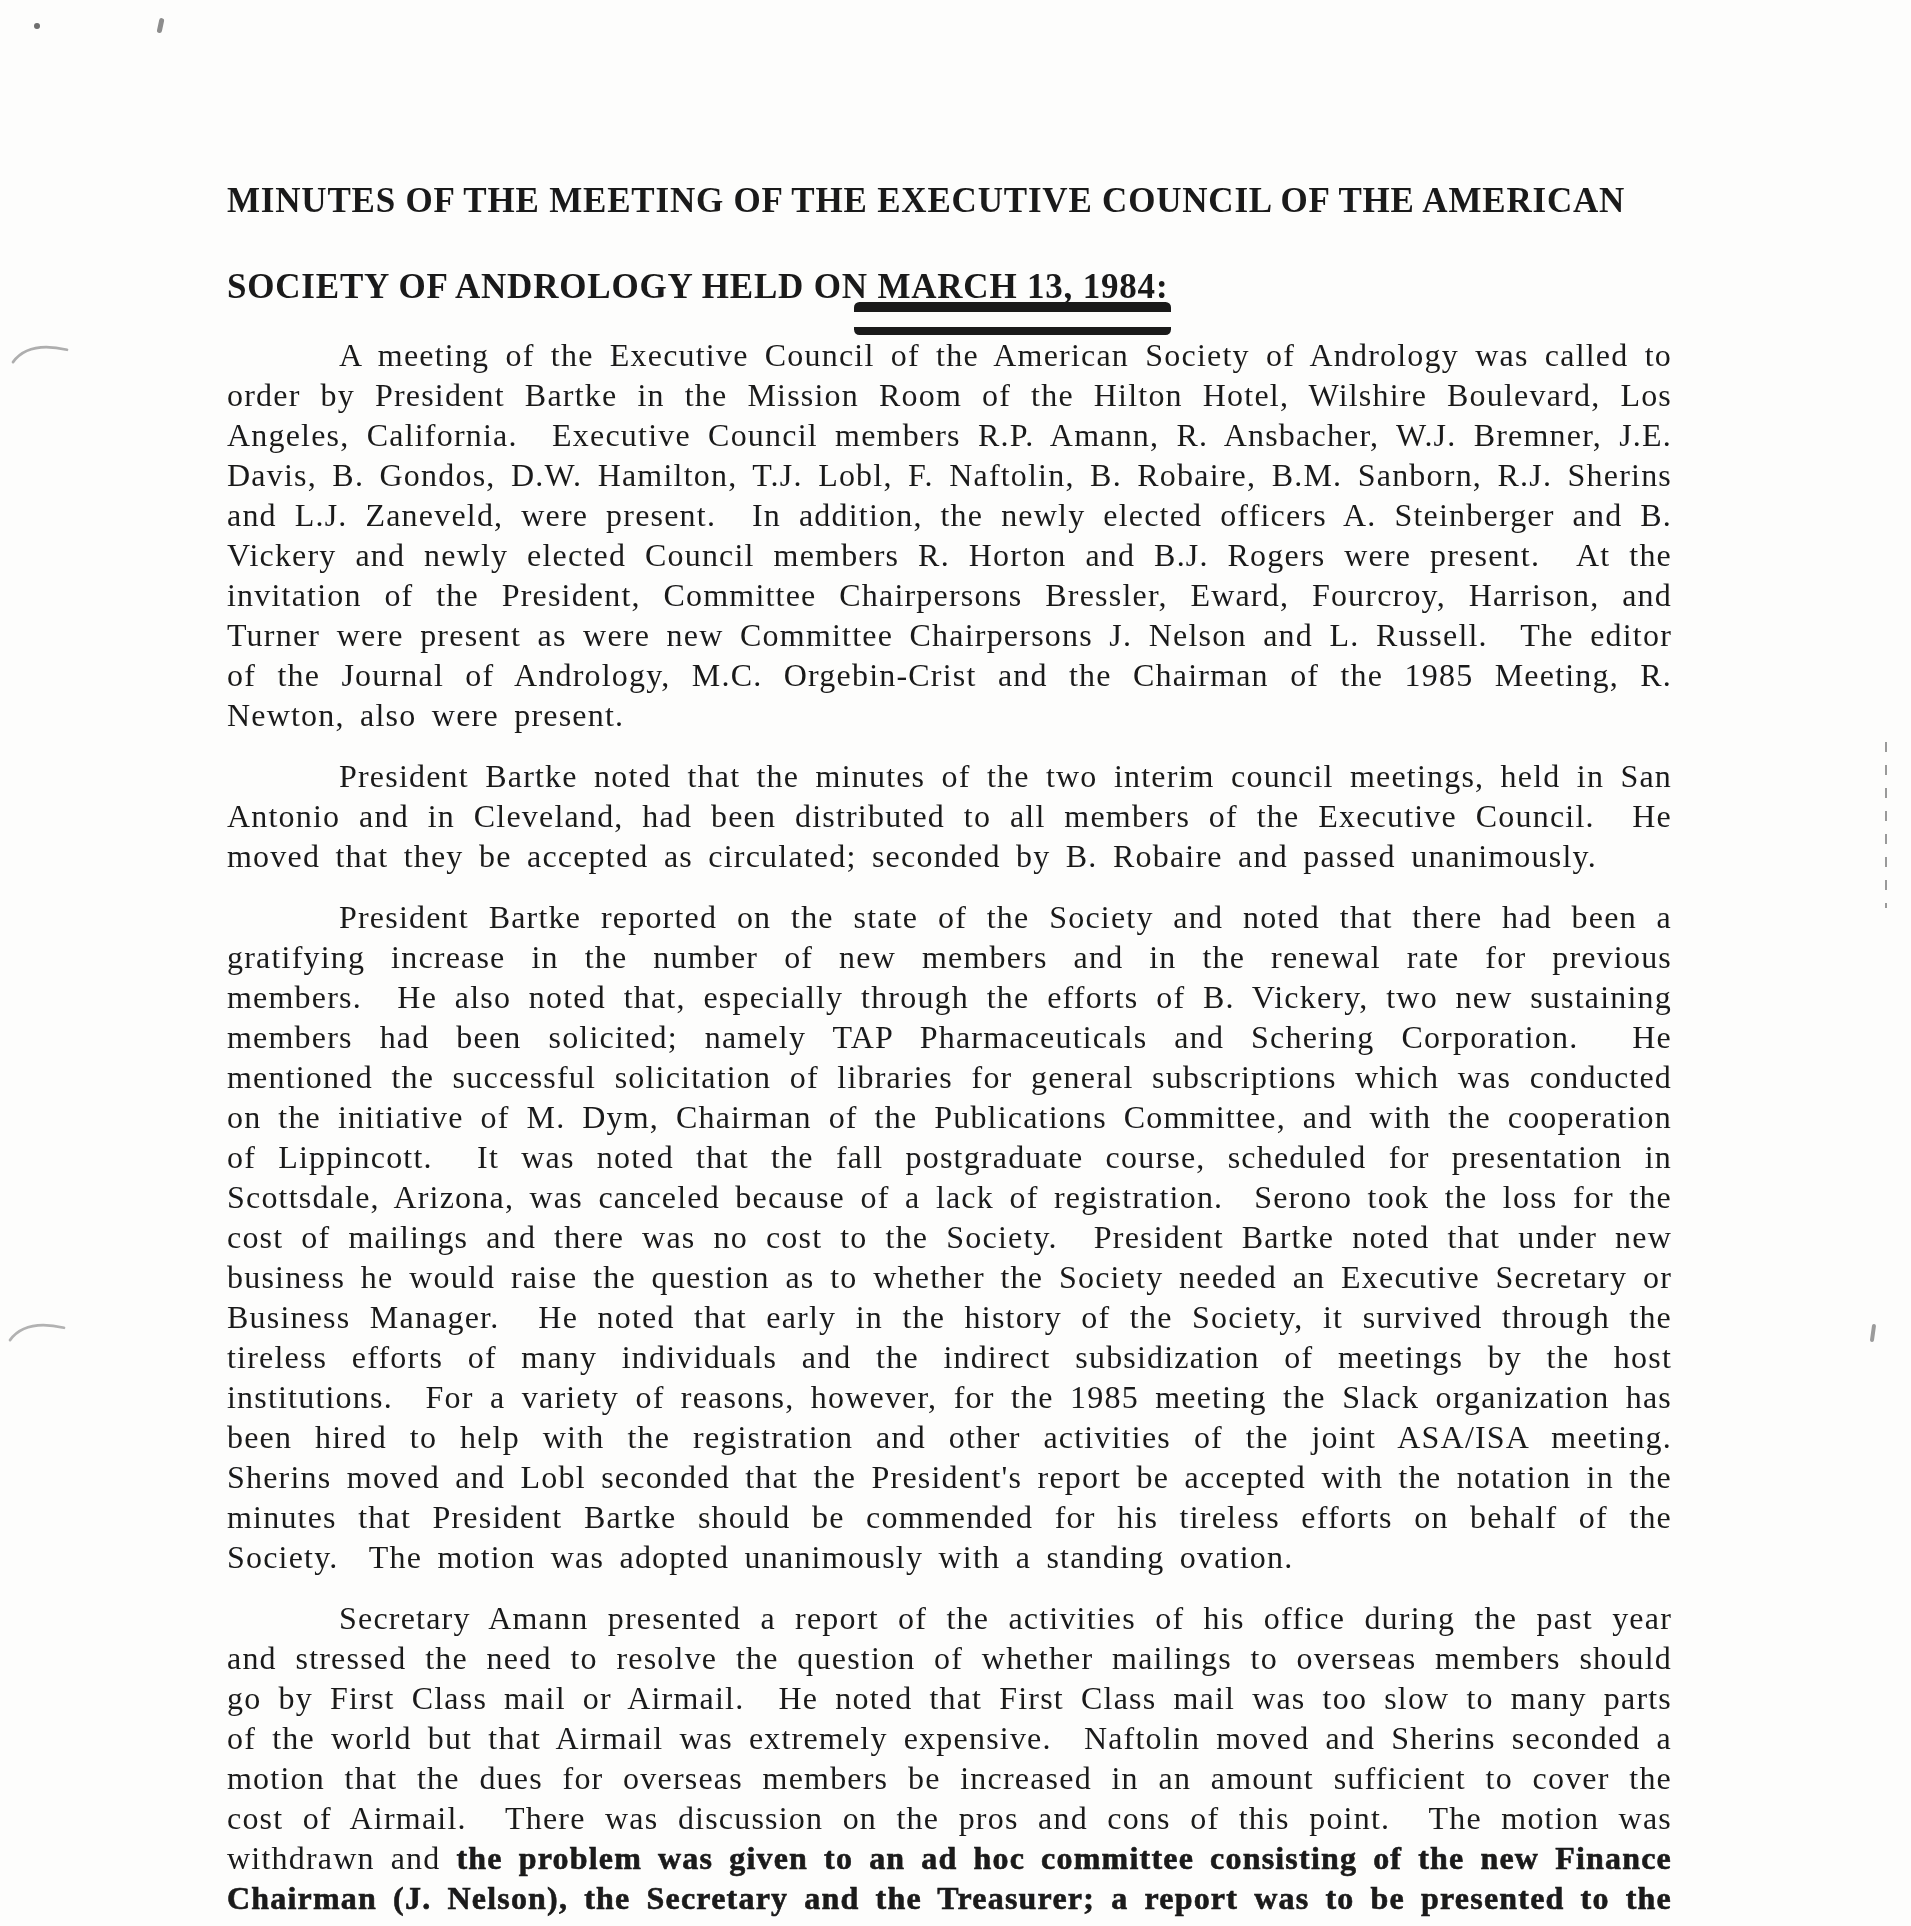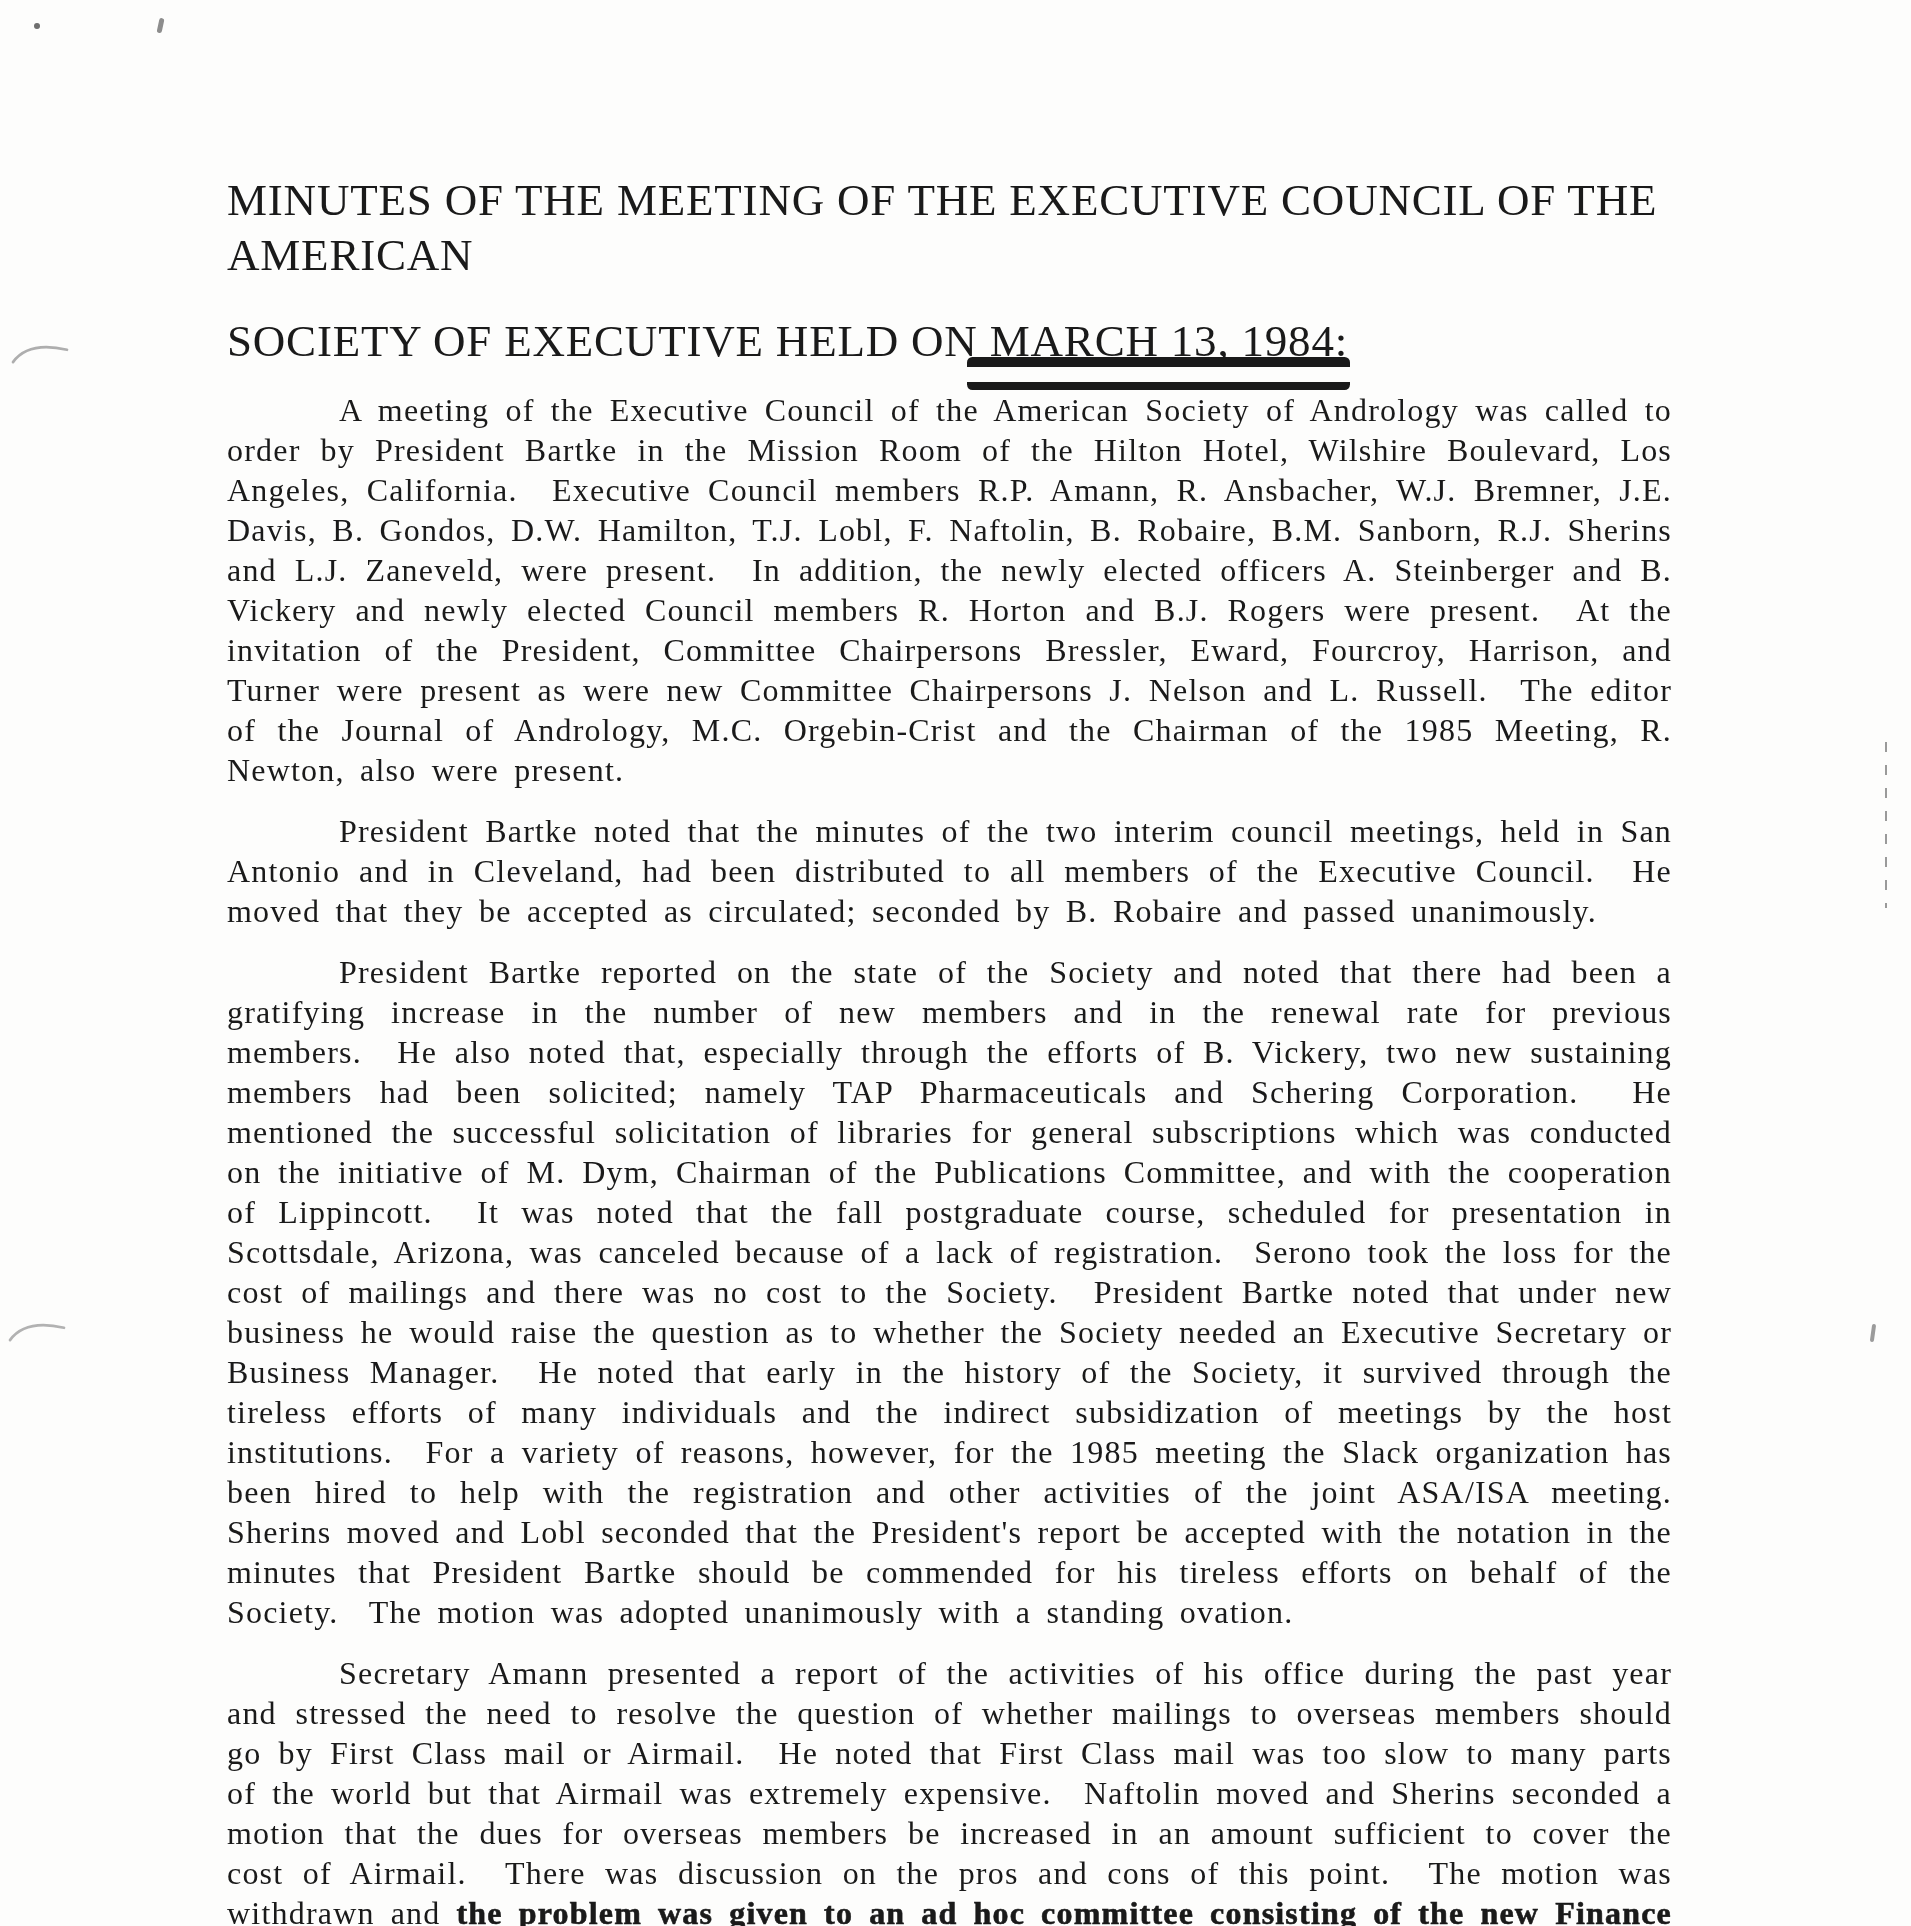--- a/index.html
+++ b/index.html
@@ -17,22 +17,22 @@
     font-family:"Liberation Serif", serif;
     overflow:hidden;
   }
   .content{
     position:absolute;
     left:227px;
     top:173px;
     width:1445px;
   }
   .title{
-    font-weight:normal;
-    font-size:45px;
+    font-weight:bold;
+    font-size:35px;
     line-height:55px;
     letter-spacing:0.8px;
     text-align:left;
   }
   .underline-wrap{
     position:relative;
     display:inline-block;
     margin-top:31px;
   }
   .underline-wrap::after{
@@ -104,21 +104,21 @@
   <div class="artifact curl" style="left:7.7px;top:1317px;">
     <svg width="58" height="27" viewBox="0 0 150 70">
         <path d="M5,60 Q45,5 145,28" stroke="#b2b2b2" stroke-width="7" fill="none" stroke-linecap="round"></path>
       </svg>
   </div>
 
   <div class="content">
 
     <div class="title">
       <div>MINUTES OF THE MEETING OF THE EXECUTIVE COUNCIL OF THE AMERICAN</div>
-      <div><span>SOCIETY OF EXECUTIVE HELD ON </span><span class="underline-wrap">MARCH 13, 1984:</span></div>
+      <div><span>SOCIETY OF ANDROLOGY HELD ON </span><span class="underline-wrap">MARCH 13, 1984:</span></div>
     </div>
 
     <div class="body"><p><span class="run">A meeting of the Executive Council of the American Society of Andrology was called to order by President Bartke in the Mission Room of the Hilton Hotel, Wilshire Boulevard, Los Angeles, California.  Executive Council members R.P. Amann, R. Ansbacher, W.J. Bremner, J.E. Davis, B. Gondos, D.W. Hamilton, T.J. Lobl, F. Naftolin, B. Robaire, B.M. Sanborn, R.J. Sherins and L.J. Zaneveld, were present.  In addition, the newly elected officers A. Steinberger and B. Vickery and newly elected Council members R. Horton and B.J. Rogers were present.  At the invitation of the President, Committee Chairpersons Bressler, Eward, Fourcroy, Harrison, and Turner were present as were new Committee Chairpersons J. Nelson and L. Russell.  The editor of the Journal of Andrology, M.C. Orgebin-Crist and the Chairman of the 1985 Meeting, R. Newton, also were present.</span></p><p><span class="run">President Bartke noted that the minutes of the two interim council meetings, held in San Antonio and in Cleveland, had been distributed to all members of the Executive Council.  He moved that they be accepted as circulated; seconded by B. Robaire and passed unanimously.</span></p><p><span class="run">President Bartke reported on the state of the Society and noted that there had been a gratifying increase in the number of new members and in the renewal rate for previous members.  He also noted that, especially through the efforts of B. Vickery, two new sustaining members had been solicited; namely TAP Pharmaceuticals and Schering Corporation.  He mentioned the successful solicitation of libraries for general subscriptions which was conducted on the initiative of M. Dym, Chairman of the Publications Committee, and with the cooperation of Lippincott.  It was noted that the fall postgraduate course, scheduled for presentation in Scottsdale, Arizona, was canceled because of a lack of registration.  Serono took the loss for the cost of mailings and there was no cost to the Society.  President Bartke noted that under new business he would raise the question as to whether the Society needed an Executive Secretary or Business Manager.  He noted that early in the history of the Society, it survived through the tireless efforts of many individuals and the indirect subsidization of meetings by the host institutions.  For a variety of reasons, however, for the 1985 meeting the Slack organization has been hired to help with the registration and other activities of the joint ASA/ISA meeting.  Sherins moved and Lobl seconded that the President's report be accepted with the notation in the minutes that President Bartke should be commended for his tireless efforts on behalf of the Society.  The motion was adopted unanimously with a standing ovation.</span></p><p class="justify-last"><span class="run">Secretary Amann presented a report of the activities of his office during the past year and stressed the need to resolve the question of whether mailings to overseas members should go by First Class mail or Airmail.  He noted that First Class mail was too slow to many parts of the world but that Airmail was extremely expensive.  Naftolin moved and Sherins seconded a motion that the dues for overseas members be increased in an amount sufficient to cover the cost of Airmail.  There was discussion on the pros and cons of this point.  The motion was withdrawn and </span><span class="run bold">the problem was given to an ad hoc committee consisting of the new Finance Chairman (J. Nelson), the Secretary and the Treasurer; a report was to be presented to the Council at the Mid-year 1984 Meeting.</span><span class="run">  In the interim, the Secretary was directed to insure that correspondence to foreign members was</span></p></div>
 
   </div>
 
 </div>
 
 
 </body></html>

